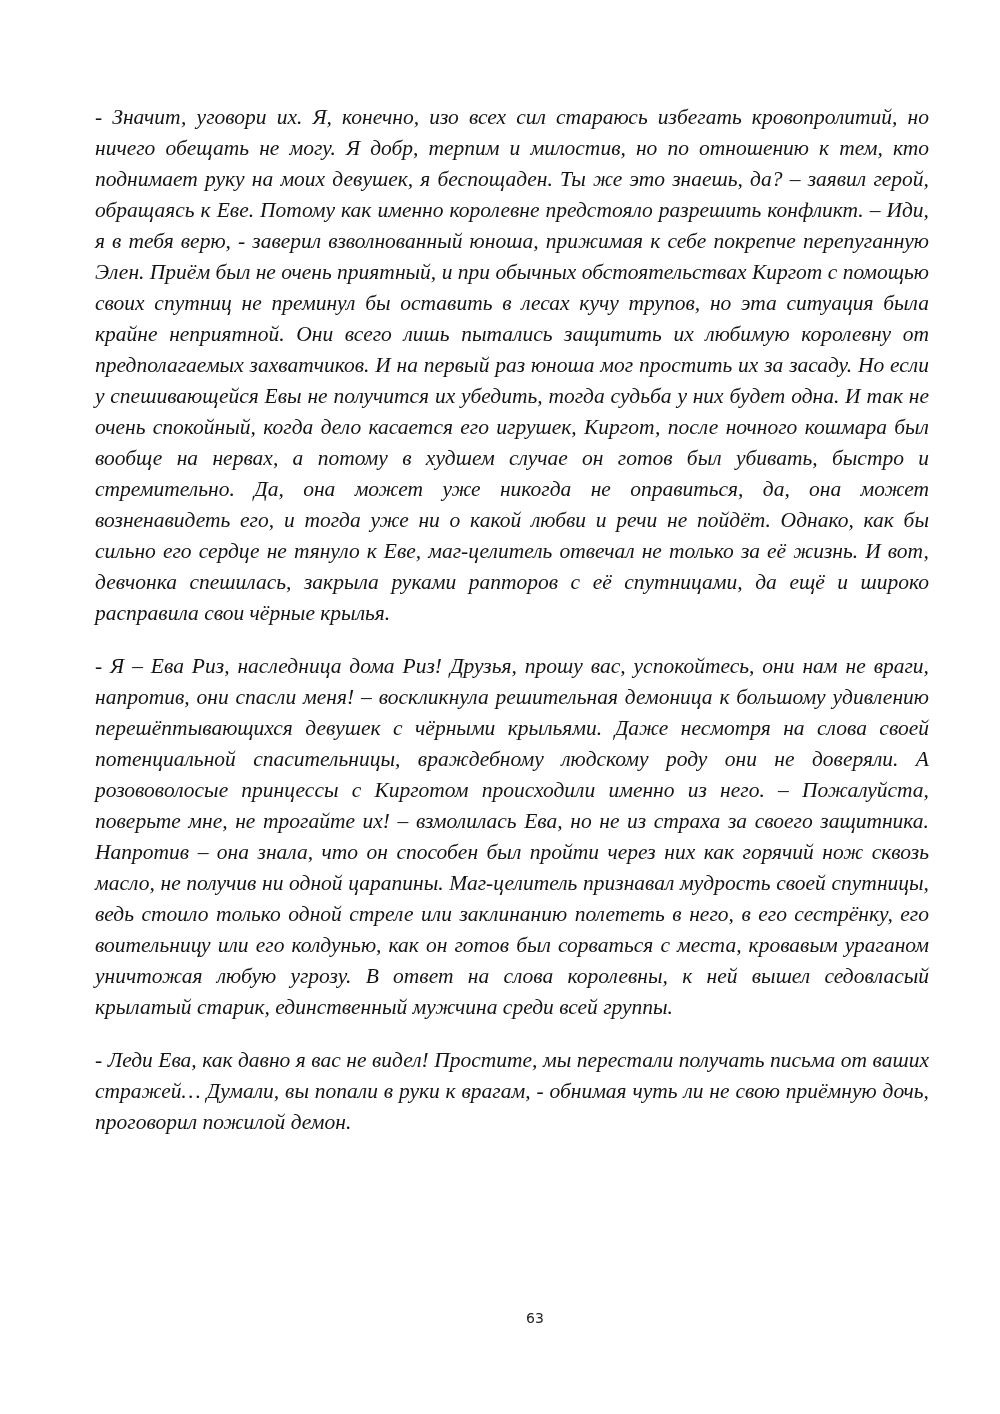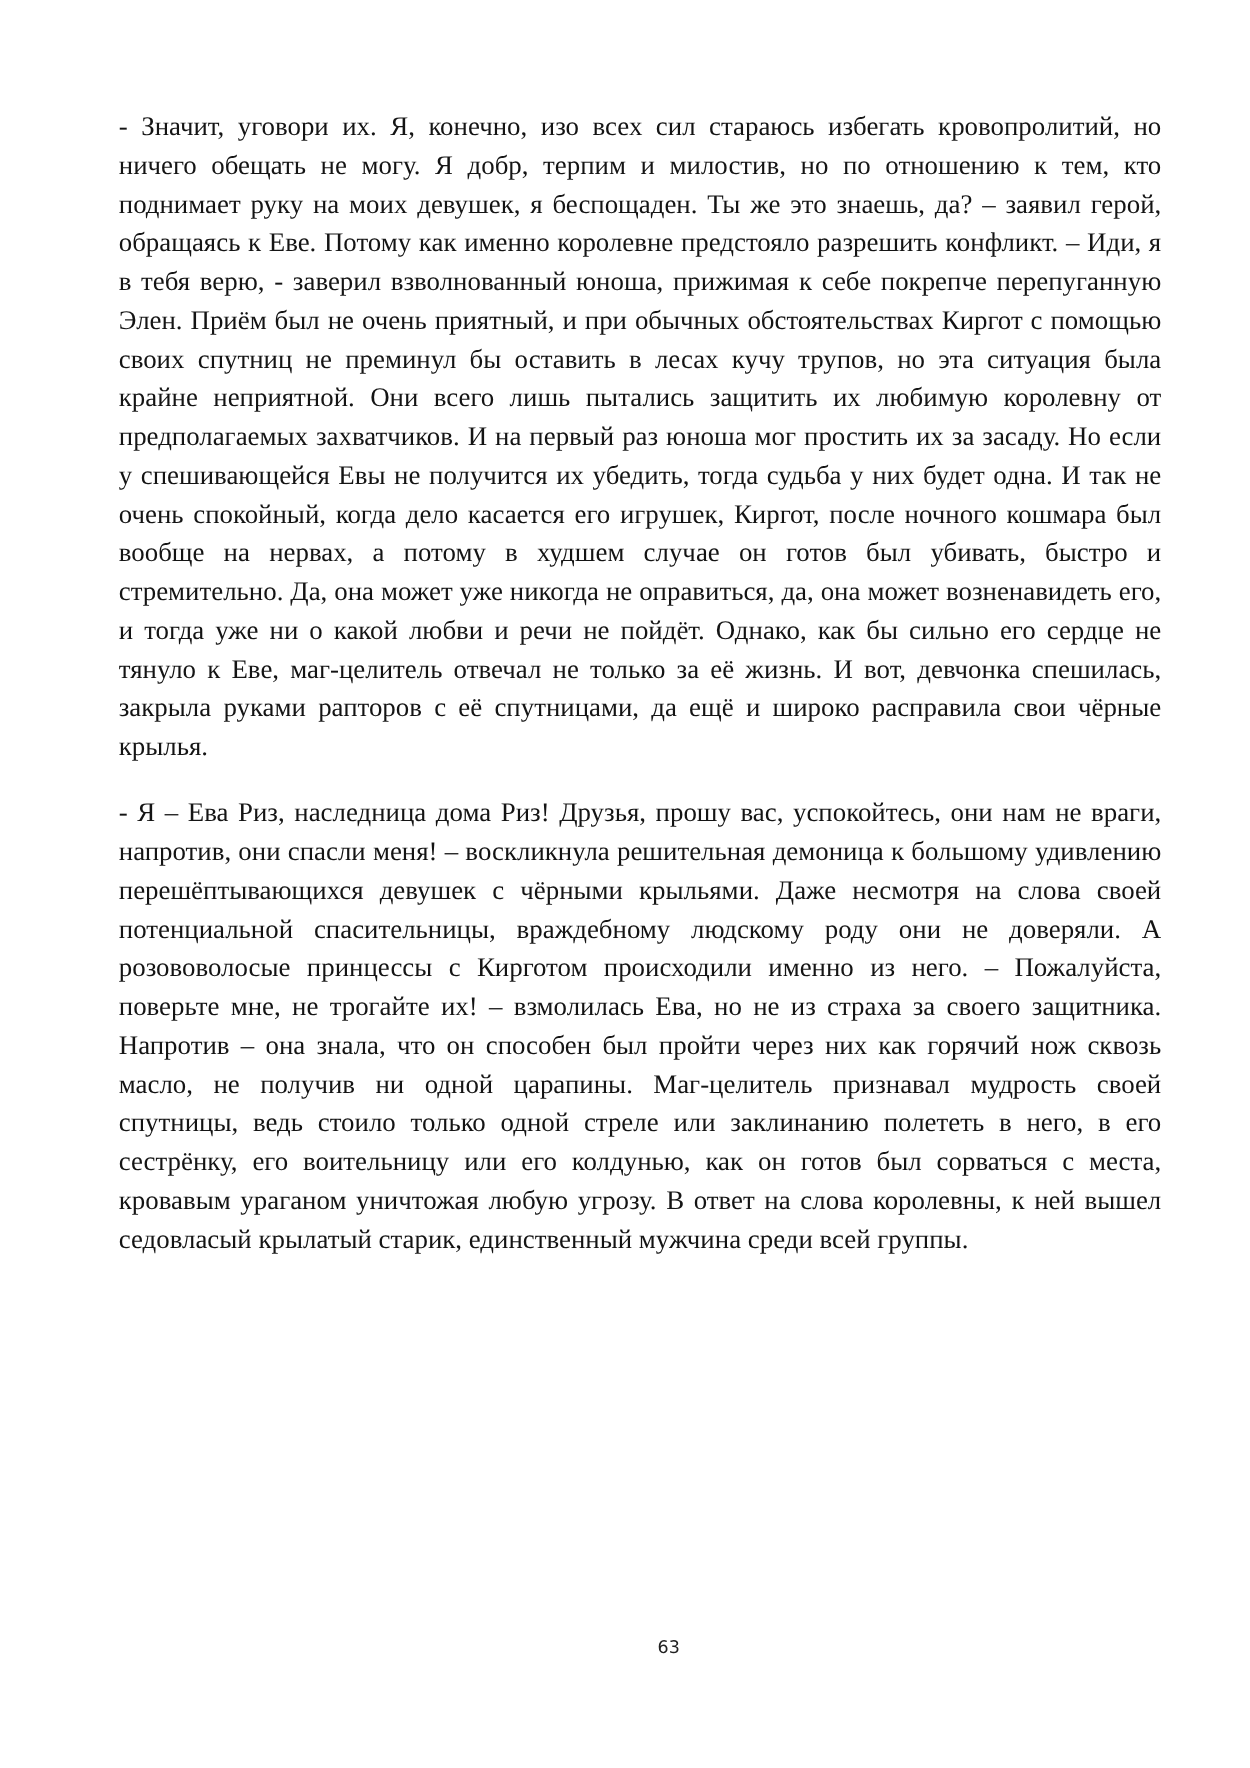--- a/index.html
+++ b/index.html
@@ -17,36 +17,38 @@
     position: absolute;
     left: 95px;
     top: 86px;
     width: 834px;
     font-family: "Liberation Serif", "DejaVu Serif", serif;
     font-size: 21.5px;
     line-height: 31px;
     color: #141414;
   }
   .para {
-    margin: 0 0 22px 0;
+    margin: 16px 0 22px 0;
     text-align: justify;
     hyphens: none;
+    font-style: italic;
   }
   .page-number {
     position: absolute;
     left: 0;
     width: 1070px;
     top: 1310px;
     text-align: center;
     font-family: "DejaVu Sans", "Liberation Sans", sans-serif;
     font-size: 14px;
     color: #222222;
   }
 </style>
 </head>
 <body>
 
 <div class="page">
   <p class="para">- Значит, уговори их. Я, конечно, изо всех сил стараюсь избегать кровопролитий, но ничего обещать не могу. Я добр, терпим и милостив, но по отношению к тем, кто поднимает руку на моих девушек, я беспощаден. Ты же это знаешь, да? – заявил герой, обращаясь к Еве. Потому как именно королевне предстояло разрешить конфликт. – Иди, я в тебя верю, - заверил взволнованный юноша, прижимая к себе покрепче перепуганную Элен. Приём был не очень приятный, и при обычных обстоятельствах Киргот с помощью своих спутниц не преминул бы оставить в лесах кучу трупов, но эта ситуация была крайне неприятной. Они всего лишь пытались защитить их любимую королевну от предполагаемых захватчиков. И на первый раз юноша мог простить их за засаду. Но если у спешивающейся Евы не получится их убедить, тогда судьба у них будет одна. И так не очень спокойный, когда дело касается его игрушек, Киргот, после ночного кошмара был вообще на нервах, а потому в худшем случае он готов был убивать, быстро и стремительно. Да, она может уже никогда не оправиться, да, она может возненавидеть его, и тогда уже ни о какой любви и речи не пойдёт. Однако, как бы сильно его сердце не тянуло к Еве, маг-целитель отвечал не только за её жизнь. И вот, девчонка спешилась, закрыла руками рапторов с её спутницами, да ещё и широко расправила свои чёрные крылья.</p>
   <p class="para">- Я – Ева Риз, наследница дома Риз! Друзья, прошу вас, успокойтесь, они нам не враги, напротив, они спасли меня! – воскликнула решительная демоница к большому удивлению перешёптывающихся девушек с чёрными крыльями. Даже несмотря на слова своей потенциальной спасительницы, враждебному людскому роду они не доверяли. А розововолосые принцессы с Кирготом происходили именно из него.  – Пожалуйста, поверьте мне, не трогайте их! – взмолилась Ева, но не из страха за своего защитника. Напротив – она знала, что он способен был пройти через них как горячий нож сквозь масло, не получив ни одной царапины. Маг-целитель признавал мудрость своей спутницы, ведь стоило только одной стреле или заклинанию полететь в него, в его сестрёнку, его воительницу или его колдунью, как он готов был сорваться с места, кровавым ураганом уничтожая любую угрозу. В ответ на слова королевны, к ней вышел седовласый крылатый старик, единственный мужчина среди всей группы.</p>
+  <p class="para">- Леди Ева, как давно я вас не видел! Простите, мы перестали получать письма от ваших стражей… Думали, вы попали в руки к врагам, - обнимая чуть ли не свою приёмную дочь, проговорил пожилой демон.</p>
 </div>
 
 <div class="page-number">63</div>
 
 </body></html>

